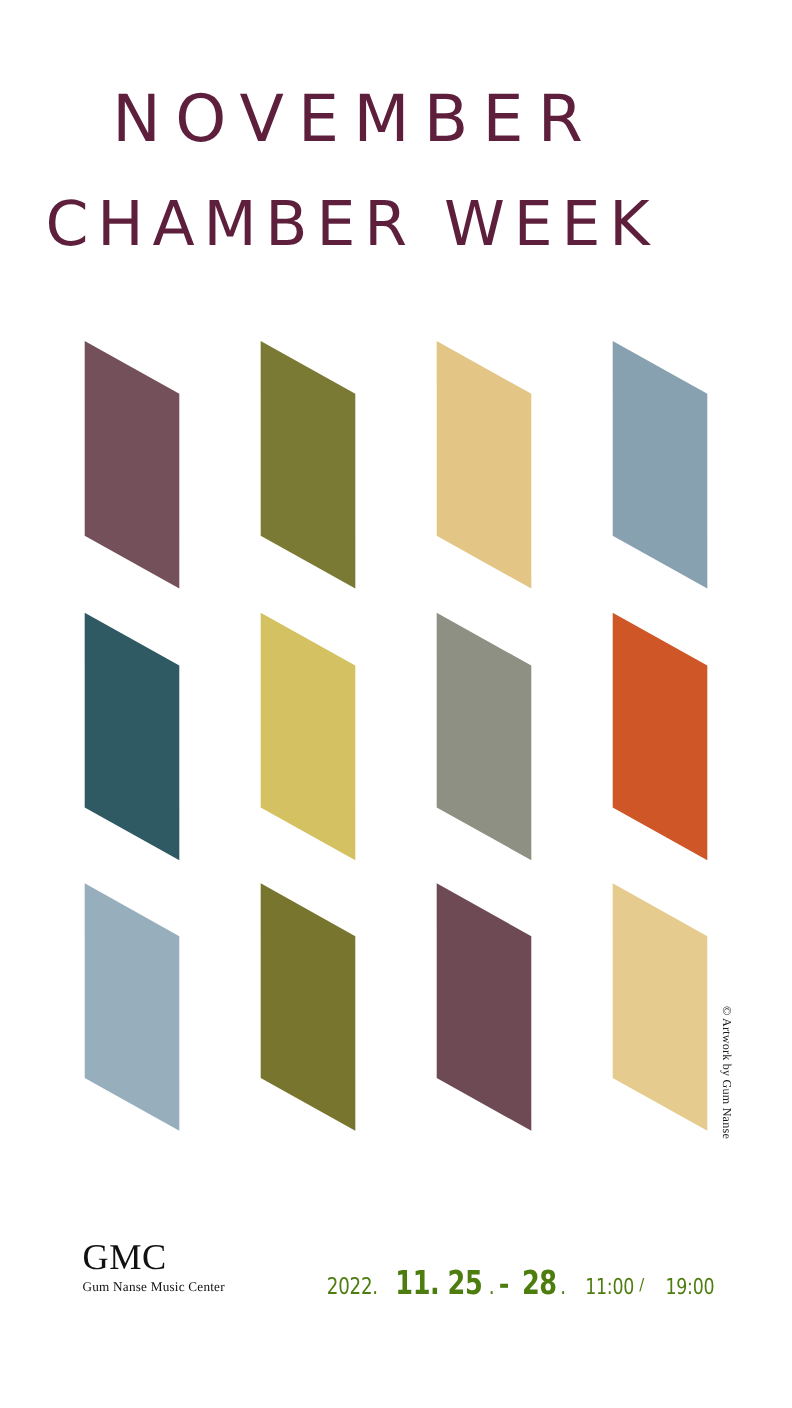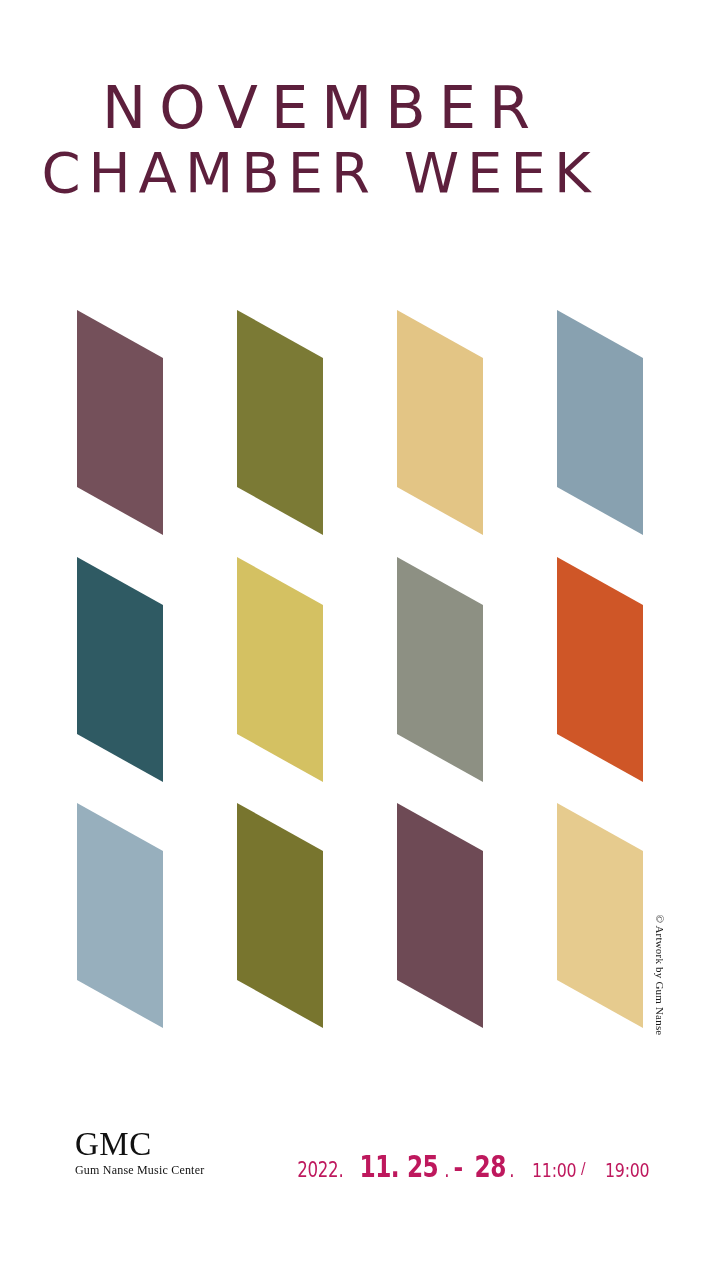--- a/index.html
+++ b/index.html
@@ -34,21 +34,21 @@
   }
   .title-line-1 {
     font-size: 59px;
     letter-spacing: 13px;
     text-indent: 13px;
   }
   .title-line-2 {
     font-size: 56px;
     letter-spacing: 8px;
     text-indent: 8px;
-    margin-top: 8px;
+    margin-top: 40px;
   }
 
   
   .grid {
     position: absolute;
     top: 0;
     left: 0;
     width: 720px;
     height: 1280px;
     pointer-events: none;
@@ -110,21 +110,21 @@
   .logo-name {
     font-size: 12px;
     line-height: 1.15;
     margin-top: 3px;
     letter-spacing: 0.2px;
   }
   .dateline {
     position: absolute;
     right: 68px;
     top: 21px;
-    color: #be185d;
+    color: #4d7c0f;
     font-family: "DejaVu Sans Condensed", "Liberation Sans Narrow", "Liberation Sans", sans-serif;
     white-space: nowrap;
     display: flex;
     align-items: baseline;
   }
   .dl-year {
     font-size: 21px;
     font-weight: 400;
     letter-spacing: -0.3px;
     transform: scaleX(0.88);

